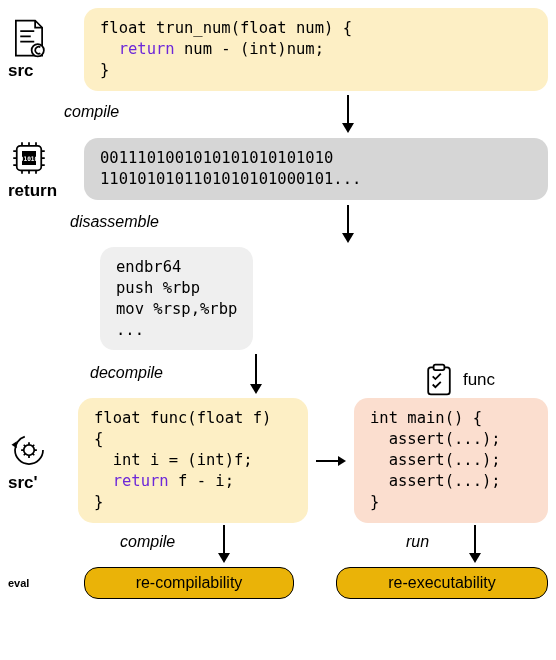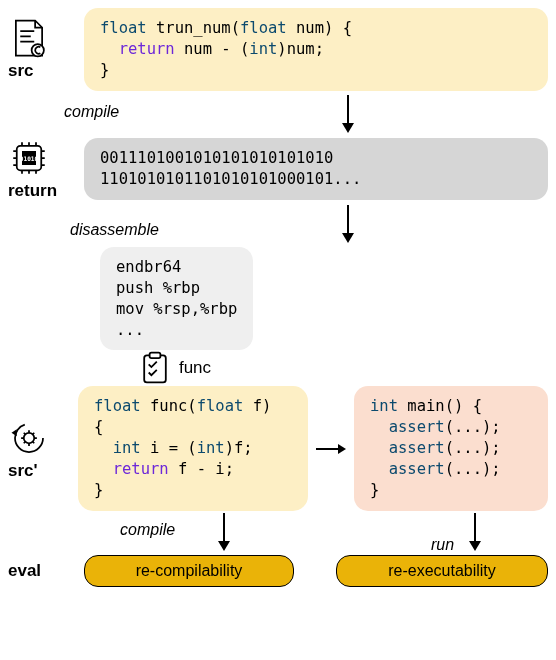--- a/index.html
+++ b/index.html
@@ -23,37 +23,37 @@
     flex-direction: column;
     align-items: flex-start;
     gap: 2px;
     font-weight: bold;
   }
   .icon-col .lbl {
     font-size: 17px;
     font-family: "Helvetica Neue", Arial, sans-serif;
   }
   .eval-lbl {
-    font-size: 17px;
+    font-size: 11px;
     text-align: center;
   }
   .codebox {
     border-radius: 14px;
     padding: 10px 16px;
     font-family: ui-monospace, "SF Mono", Menlo, Consolas, monospace;
     font-size: 15.5px;
     line-height: 1.35;
     white-space: pre;
   }
   .src   { background: #fdefc5; }
   .bin   { background: #d6d6d6; }
   .asm   { background: #efefef; }
   .srcp  { background: #fdefc5; border-radius: 15px; }
   .tst   { background: #fbdecf; }
-  .kw    { color: #0c4a6e; }
+  .kw    { color: #000000; }
   .ret   { color: #6d28d9; }
   .arrow-col {
     display: flex;
     justify-content: center;
     align-items: center;
     position: relative;
     height: 46px;
     font-style: italic;
   }
   .arrow-lbl {
@@ -111,33 +111,40 @@
   </div>
   <div class="codebox bin" style="flex:1"><span>0011101001010101010101010</span>
 <span>1101010101101010101000101...</span></div>
 </div>
 
 <div class="arrow-col">
   <svg width="260" height="46">
     <line x1="200" y1="4" x2="200" y2="36" stroke="#000" stroke-width="2"></line>
     <polygon points="200,42 194,32 206,32" fill="#000"></polygon>
   </svg>
-  <div class="arrow-lbl" style="left:62px; top:20px;">disassemble</div>
+  <div class="arrow-lbl" style="left:62px; top:12px;">disassemble</div>
 </div>
 
 <div class="row">
   <div style="width:80px"></div>
   <div class="codebox asm"><span>endbr64</span>
 <span>push %rbp</span>
 <span>mov %rsp,%rbp</span>
 <span>...</span></div>
 </div>
 
 <div style="display:flex; align-items:flex-end;">
   <div style="width:76px"></div>
+  <div class="arrow-col" style="flex:1; height:48px;">
+    <svg width="220" height="48">
+      <line x1="140" y1="4" x2="140" y2="38" stroke="#000" stroke-width="2"></line>
+      <polygon points="140,44 134,34 146,34" fill="#000"></polygon>
+    </svg>
+    <div class="arrow-lbl" style="left:6px; top:14px;">decompile</div>
+  </div>
   <div style="width:180px; display:flex; align-items:center; gap:6px; justify-content:center;">
     <svg class="icon-svg-sm" viewBox="0 0 40 40">
       <rect x="8" y="6" width="24" height="30" rx="3" fill="none" stroke="#000" stroke-width="2"></rect>
       <rect x="14" y="3" width="12" height="6" rx="2" fill="#fff" stroke="#000" stroke-width="2"></rect>
       <path d="M13 16l3 3 6-6M13 25l3 3 6-6" fill="none" stroke="#000" stroke-width="2"></path>
     </svg>
     <div class="lbl" style="font-size:17px">func</div>
   </div>
 </div>
 
@@ -178,21 +185,21 @@
       <polygon points="140,40 134,30 146,30" fill="#000"></polygon>
     </svg>
     <div class="arrow-lbl" style="left:36px; top:10px;">compile</div>
   </div>
   <div style="width:34px"></div>
   <div class="arrow-col" style="flex:1; height:44px;">
     <svg width="180" height="44">
       <line x1="110" y1="2" x2="110" y2="34" stroke="#000" stroke-width="2"></line>
       <polygon points="110,40 104,30 116,30" fill="#000"></polygon>
     </svg>
-    <div class="arrow-lbl" style="left:69px; top:10px;margin-top:15px;">run</div>
+    <div class="arrow-lbl" style="left:44px; top:10px;">run</div>
   </div>
 </div>
 
 <div style="display:flex; align-items:center; gap:12px;">
   <div class="icon-col">
     <div class="eval-lbl">eval</div>
   </div>
   <div class="pill" style="width:210px;">re-compilability</div>
   <div style="width:18px"></div>
   <div class="pill" style="flex:1;">re-executability</div>

